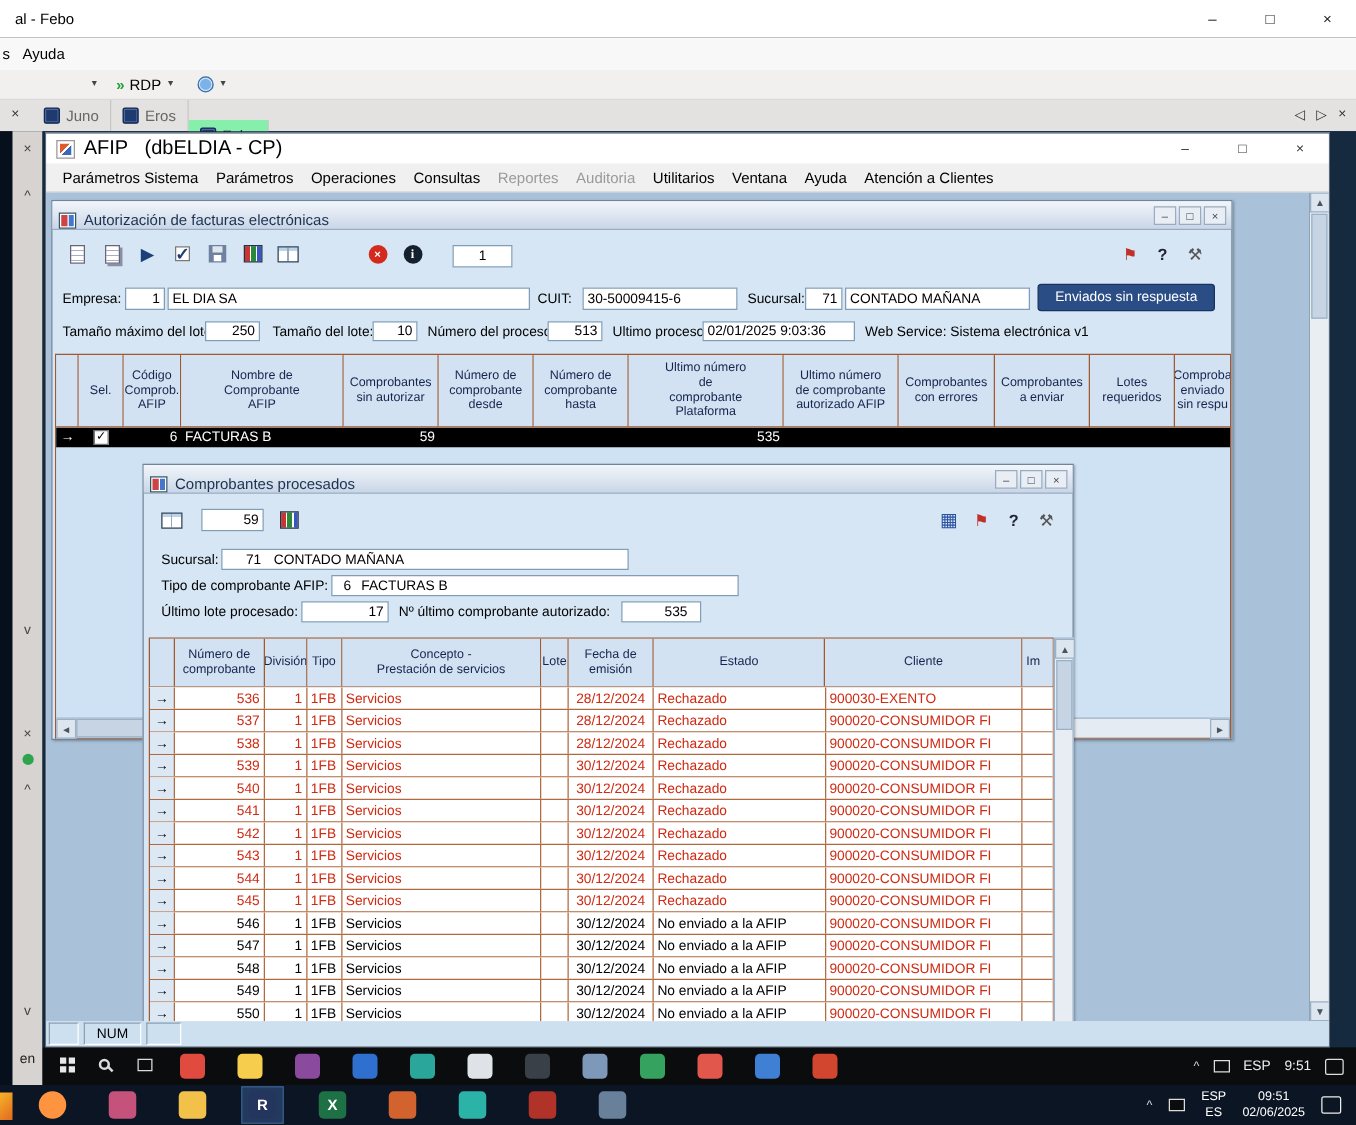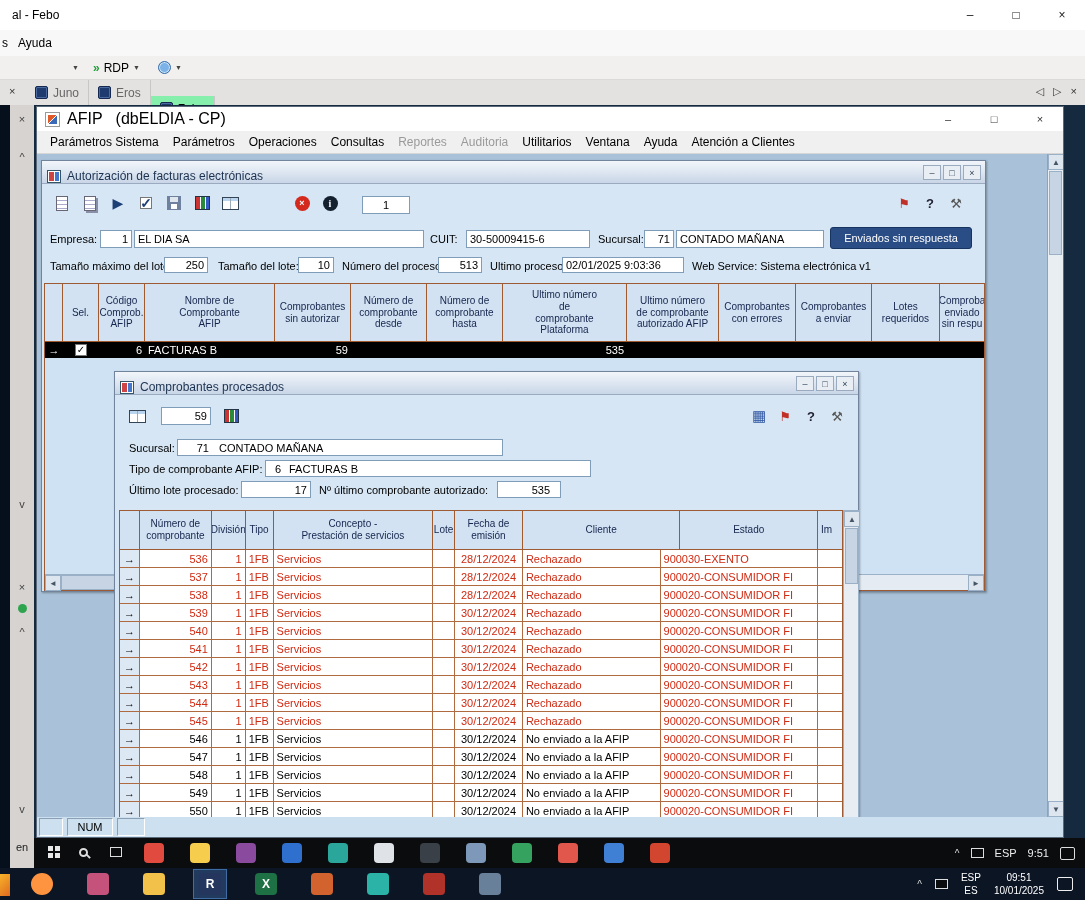--- a/index.html
+++ b/index.html
@@ -463,22 +463,22 @@
               <div class="pgh pg-c0"></div>
               <div class="pgh pg-c1">Número de
 comprobante</div>
               <div class="pgh pg-c2">División</div>
               <div class="pgh pg-c3">Tipo</div>
               <div class="pgh pg-c4">Concepto -
 Prestación de servicios</div>
               <div class="pgh pg-c5">Lote</div>
               <div class="pgh pg-c6">Fecha de
 emisión</div>
+              <div class="pgh pg-c7">Estado</div>
               <div class="pgh pg-c8">Cliente</div>
-              <div class="pgh pg-c7">Estado</div>
               <div class="pgh pg-c9">Im</div>
             </div>
             <div class="pg-rows">
 
                 <div class="prow red">
                   <div class="pgc pg-c0 selcell">
                     <span>→</span>
                   </div>
                   <div class="pgc pg-c1 r">536</div>
                   <div class="pgc pg-c2 r">1</div>
@@ -827,20 +827,20 @@
       </div>
     <div class="ht-tray">
       <span class="tray-chev">^</span>
       <span class="tray-net"></span>
       <div class="ht-lang">
         <div>ESP</div>
         <div>ES</div>
       </div>
       <div class="ht-clock">
         <div>09:51</div>
-        <div>10/01/2025</div>
+        <div>02/06/2025</div>
       </div>
       <span class="ht-note"></span>
     </div>
   </div>
   <div class="ht-partial"></div>
 
 </div>
 
 </body></html>

